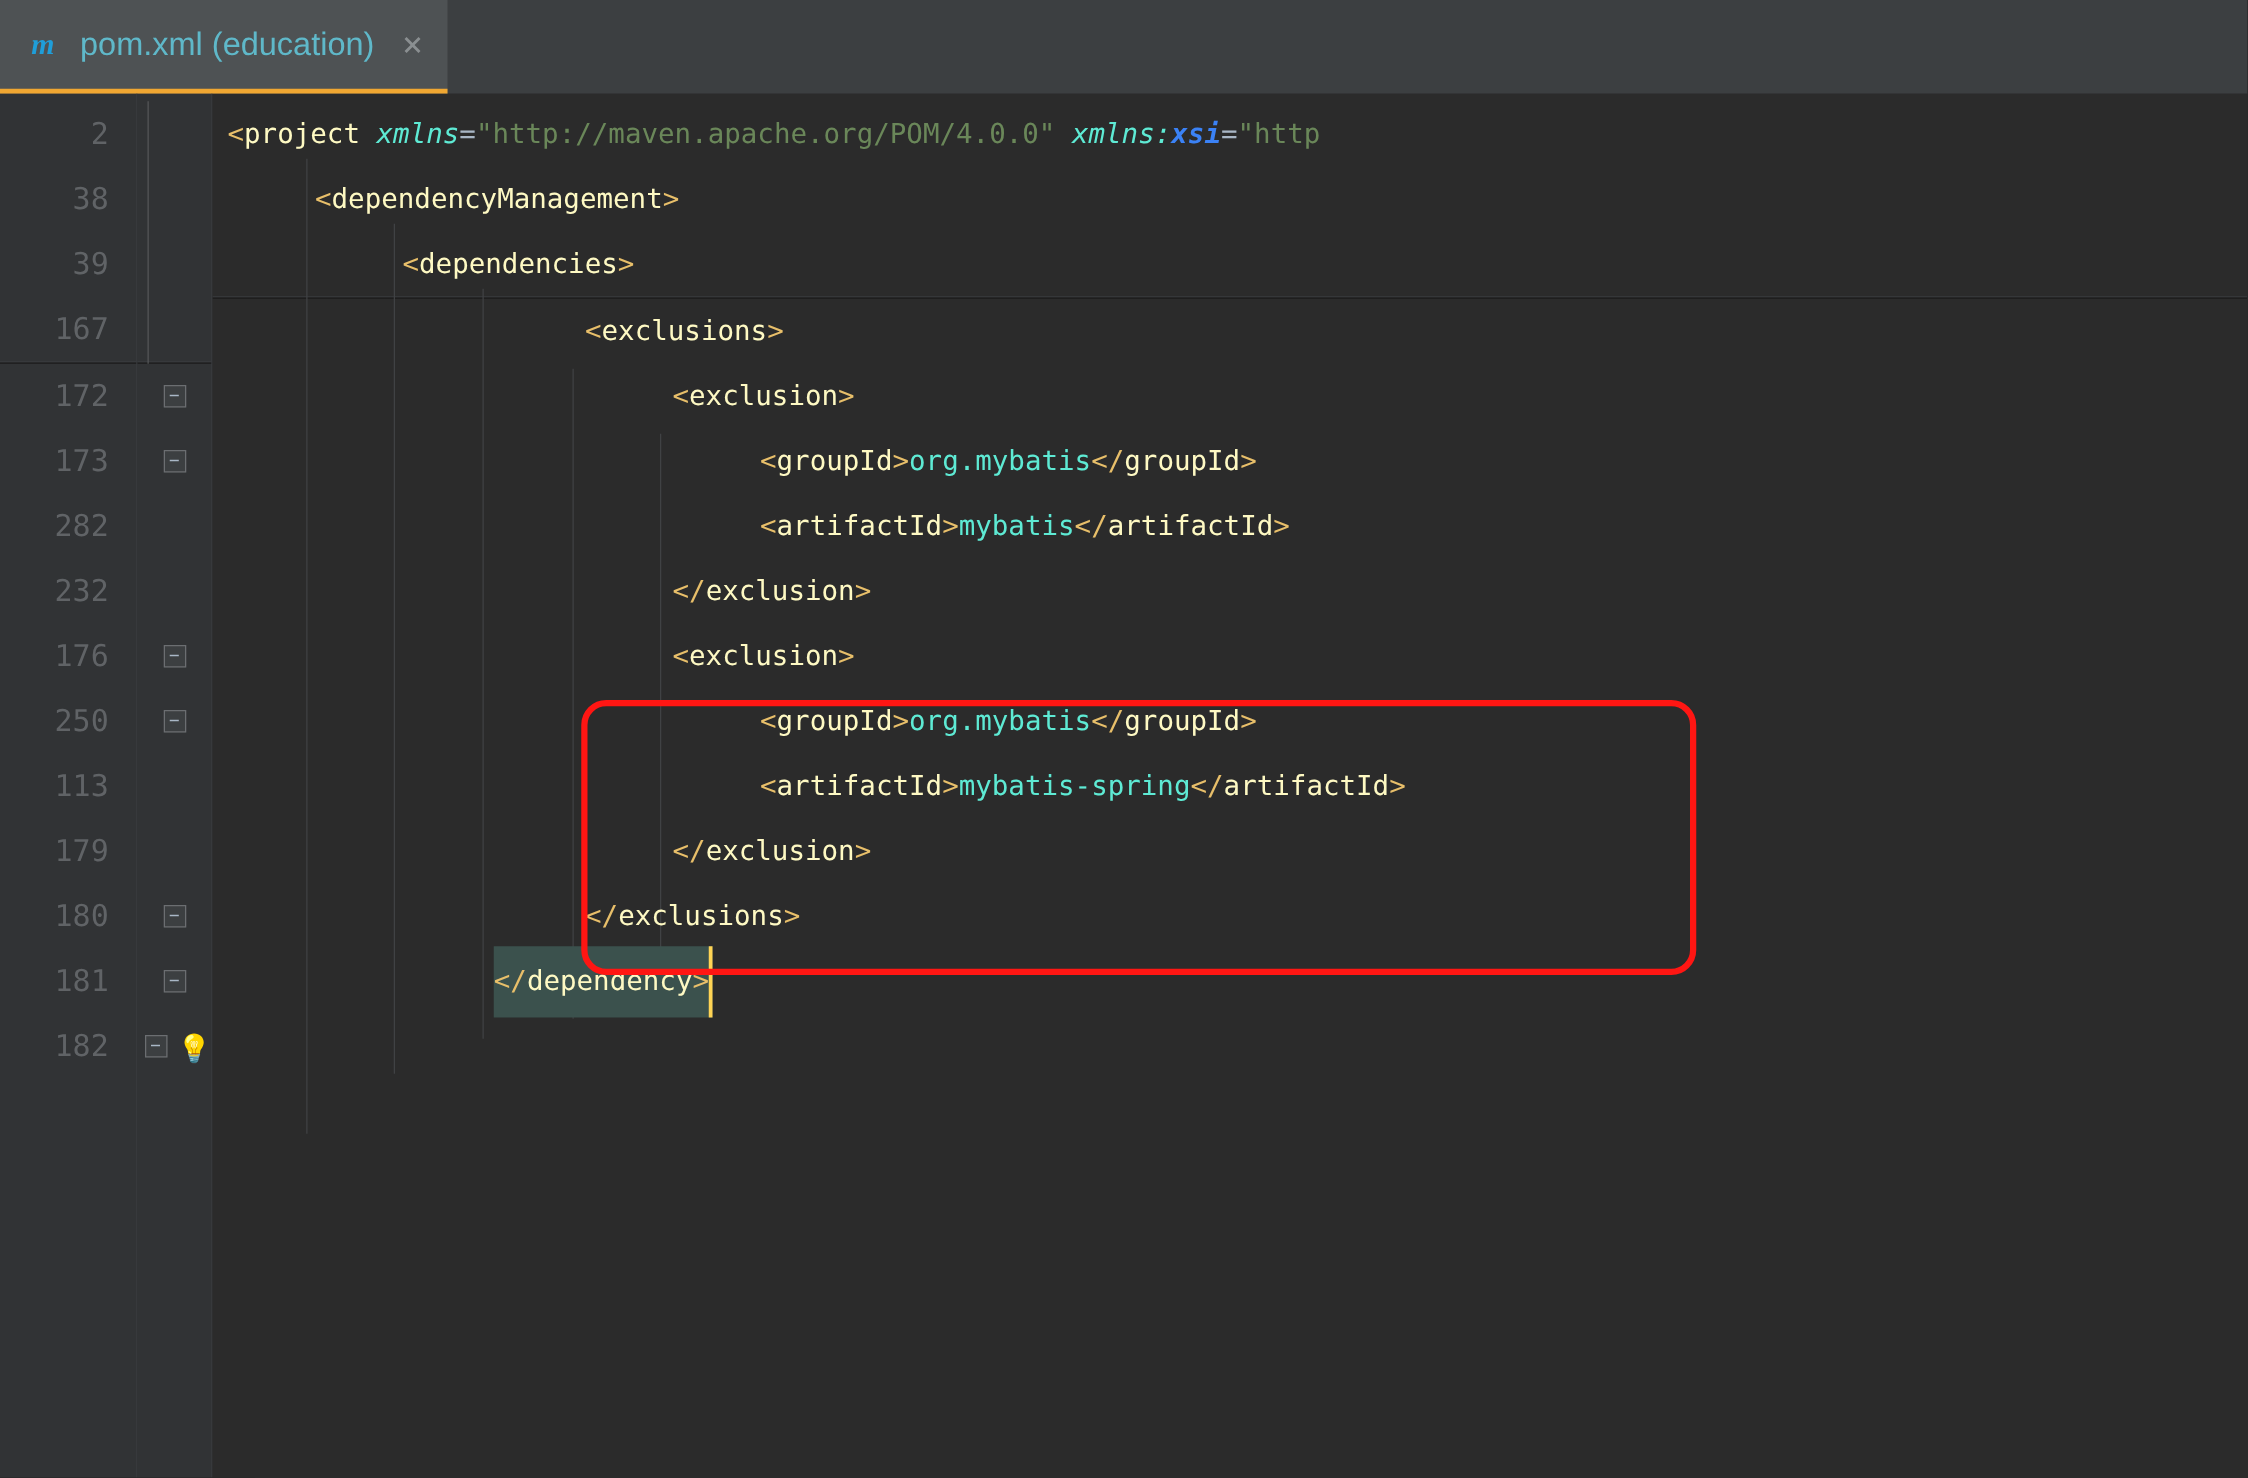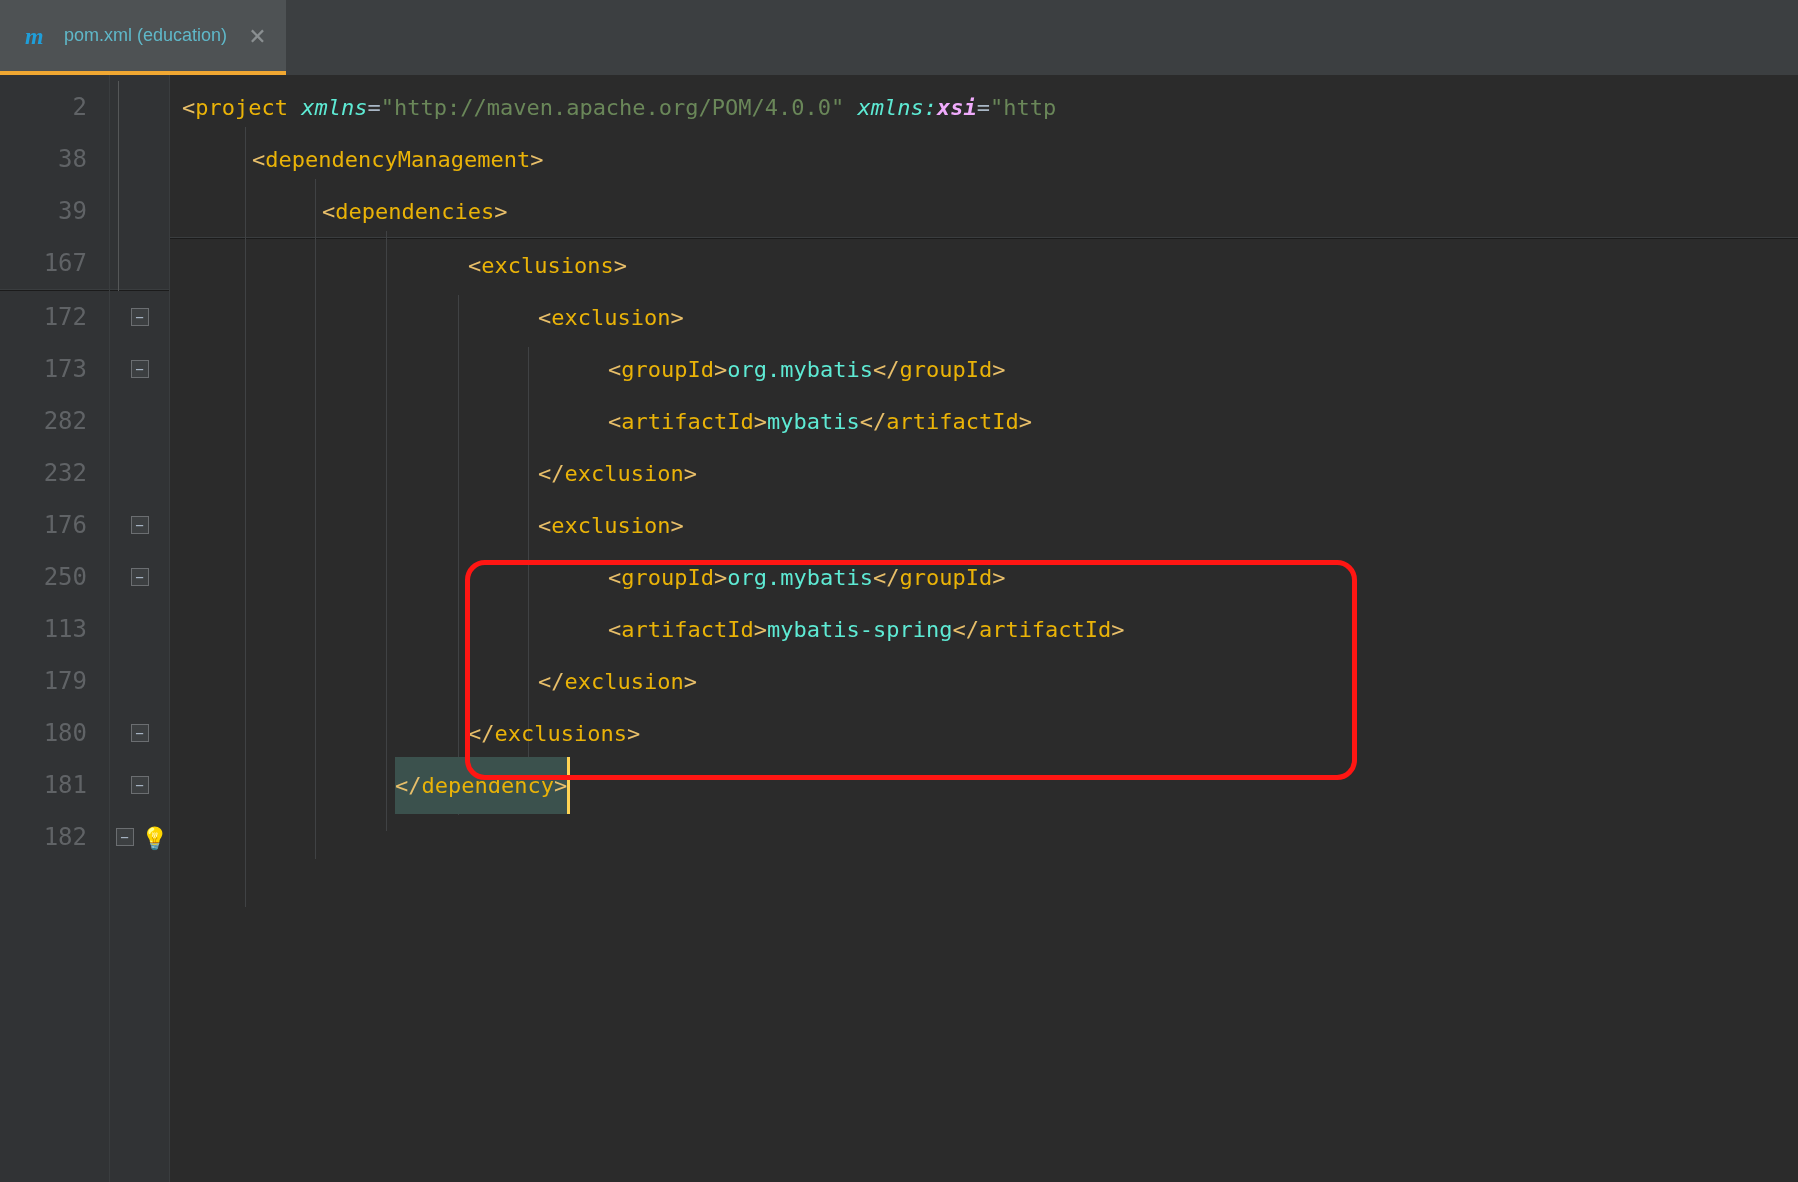--- a/index.html
+++ b/index.html
@@ -31,21 +31,21 @@
   }
   .tab-icon {
     width: 26px;
     height: 26px;
     display: flex;
     align-items: center;
     justify-content: center;
   }
   .tab-label {
     color: #5fb8c9;
-    font-size: 18px;
+    font-size: 26px;
     font-family: -apple-system, BlinkMacSystemFont, 'Segoe UI', sans-serif;
     font-weight: 400;
   }
   .tab-close {
     color: #8a8f91;
     font-size: 28px;
     margin-left: 8px;
     cursor: pointer;
     line-height: 1;
   }
@@ -111,23 +111,23 @@
 
   .bulb-icon {
     width: 22px;
     height: 22px;
     color: #ffc66d;
     font-size: 22px;
   }
 
   
   .br { color: #e8bf6a; } 
-  .tag { color: #eab308; text-align: center; }
+  .tag { color: #fef9c3; text-align: center; }
   .attr { color: #5eead4; font-style: italic; }
-  .attr-bold { color: #f0abfc; font-style: italic; font-weight: 600; }
+  .attr-bold { color: #3b82f6; font-style: italic; font-weight: 600; }
   .eq { color: #a9b7c6; }
   .str { color: #6a8759; }
   .txt { color: #5eead4; }
 
   
   .tag-match {
     background: #3b514d;
     display: inline-block;
     padding: 3px 0;
   }

